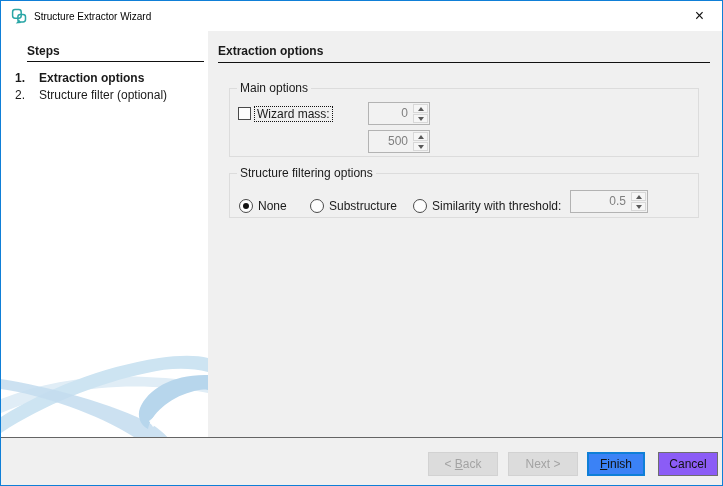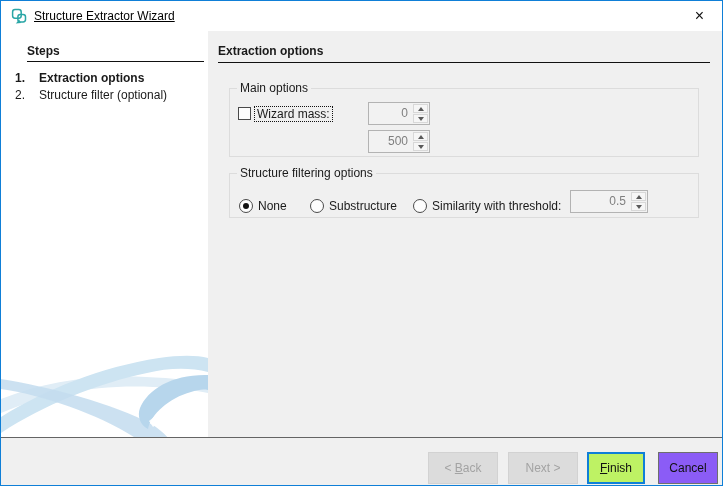--- a/index.html
+++ b/index.html
@@ -6,21 +6,21 @@
   html,body { background:#fff; }
   body { font-family: "Liberation Sans", sans-serif; font-size: 12px; color:#1a1a1a; }
 
   .window { position:relative; width:723px; height:486px; background:#f0f0f0;
             border:1px solid #0f7fd7; overflow:hidden; }
 
   
   .titlebar { position:absolute; top:0; left:0; right:0; height:30px; background:#fff;
               display:flex; align-items:center; }
   .titlebar .app-icon { width:16px; height:16px; margin:0 7px 0 10px; flex:0 0 auto; }
-  .titlebar .title { font-size:12px; color:#000;text-decoration:underline; }
+  .titlebar .title { font-size:10px; color:#000; }
   .close-btn { position:absolute; right:0; top:0; width:45px; height:30px;
                display:flex; align-items:center; justify-content:center;
                font-size:16px; color:#111; cursor:default; background:transparent; border:0; }
 
   
   .sidebar { position:absolute; top:30px; left:0; width:207px; height:406px;
              background:#fff; overflow:hidden; }
   .sidebar-heading { margin:13px 10px 0 26px; width:177px; font-weight:bold;
                      border-bottom:1px solid #111; padding-bottom:3px; }
   .steps { margin-top:8px; }
@@ -70,25 +70,25 @@
   .tri-up   { width:0; height:0; border-left:3px solid transparent; border-right:3px solid transparent;
               border-bottom:4px solid #5a5a5a; }
   .tri-down { width:0; height:0; border-left:3px solid transparent; border-right:3px solid transparent;
               border-top:4px solid #5a5a5a; }
 
   
   .footer { position:absolute; left:0; right:0; bottom:0; top:436px;
             border-top:1px solid #646464; background:#f0f0f0;
             display:flex; justify-content:flex-end; align-items:flex-start;
             padding:14px 4px 0 0; }
-  .btn { height:32px; font-family:"Liberation Sans",sans-serif; font-size:12px;
+  .btn { height:24px; font-family:"Liberation Sans",sans-serif; font-size:12px;
          display:flex; align-items:center; justify-content:center; }
   .btn.disabled { background:#dcdcdc; border:1px solid #d2d2d2; color:#a3a3a3; }
   .btn.normal   { background:#8b5cf6; border:1px solid #6e6e6e; color:#111;align-items:center; }
-  .btn.default  { background:#bef264; border:2px solid #0f7fd7; color:#111; }
+  .btn.default  { background:#3b82f6; border:2px solid #0f7fd7; color:#111; }
   .btn-back   { width:70px; }
   .btn-next   { width:70px; margin-left:10px; }
   .btn-finish { width:58px; margin-left:9px; }
   .btn-cancel { width:60px; margin-left:13px; }
   .mn { text-decoration:underline; }
 </style>
 </head>
 <body>
 
 <div class="window">

